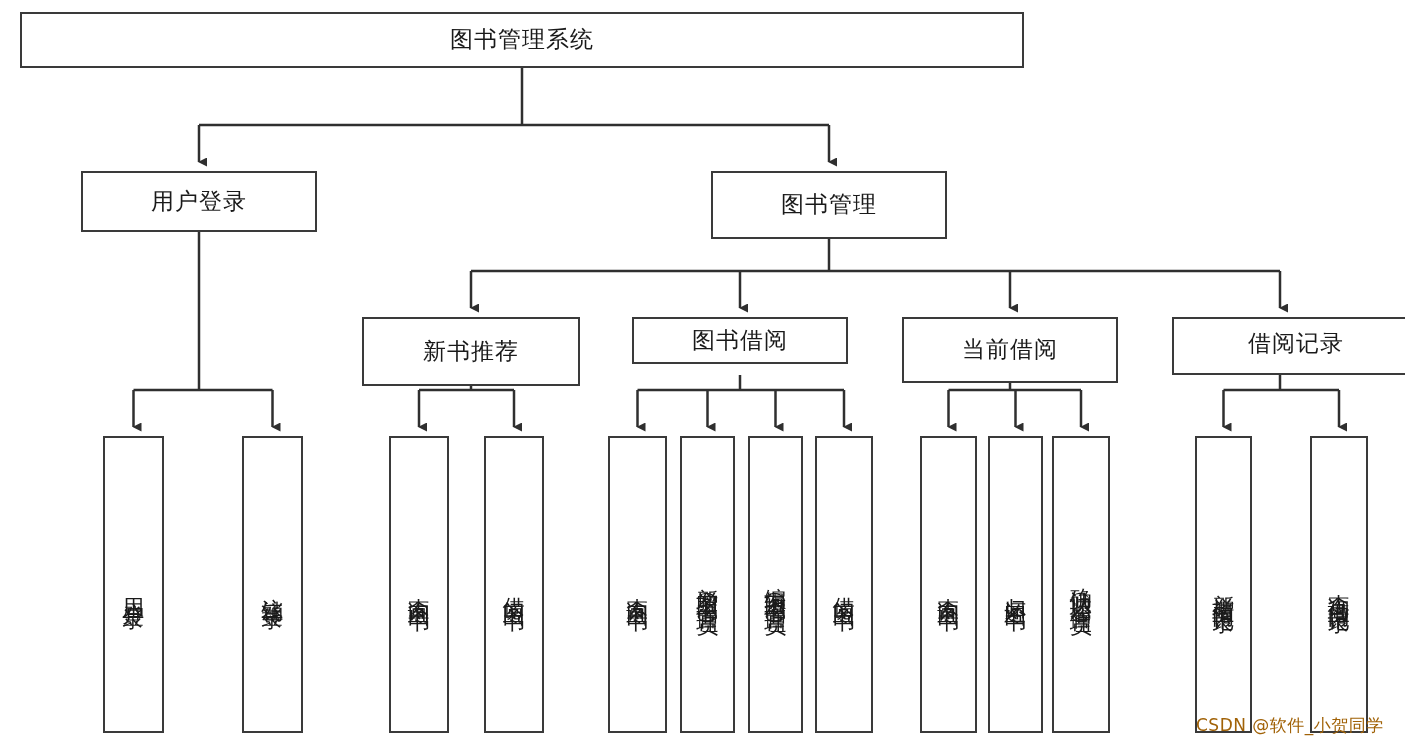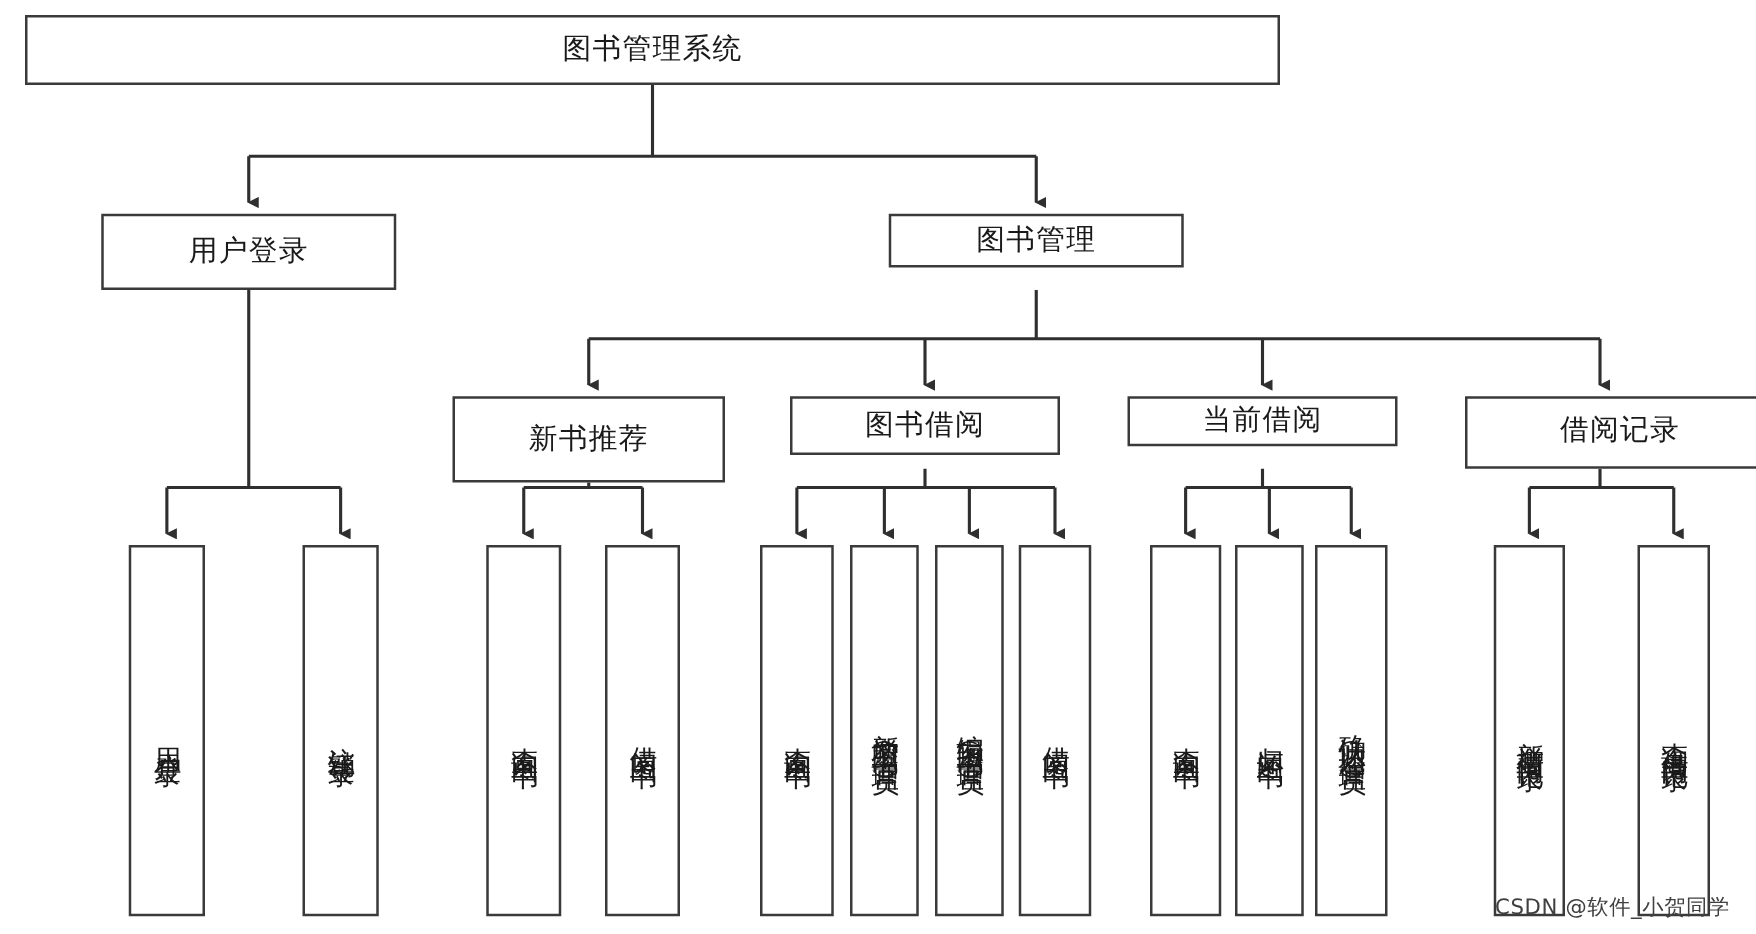--- a/index.html
+++ b/index.html
@@ -48,21 +48,21 @@
     text-orientation: upright;
     -webkit-text-orientation: upright;
     line-height: 1.25;
     letter-spacing: 4px;
     white-space: nowrap;
     padding-top: 6px;
   }
   .watermark {
     position: absolute;
     font-size: 17px;
-    color: #404040;
+    color: #a16207;
     white-space: nowrap;
     z-index: 3;
     letter-spacing: 0.5px;
   }
 </style>
 </head>
 <body>
 
 <div id="diagram-root">
 
@@ -109,30 +109,30 @@
       </g>
   </svg>
 
   <div id="node-layer">
       <div class="node node-h" style="left: 20px; top: 12px; width: 1004px; height: 56px;">
         <span>图书管理系统</span>
       </div>
       <div class="node node-h" style="left: 81px; top: 171px; width: 236px; height: 61px;">
         <span>用户登录</span>
       </div>
-      <div class="node node-h" style="left: 711px; top: 171px; width: 236px; height: 43px;">
+      <div class="node node-h" style="left: 711px; top: 171px; width: 236px; height: 68px;">
         <span>图书管理</span>
       </div>
       <div class="node node-h" style="left: 362px; top: 317px; width: 218px; height: 69px;">
         <span>新书推荐</span>
       </div>
       <div class="node node-h" style="left: 632px; top: 317px; width: 216px; height: 47px;">
         <span>图书借阅</span>
       </div>
-      <div class="node node-h" style="left: 902px; top: 317px; width: 216px; height: 40px;">
+      <div class="node node-h" style="left: 902px; top: 317px; width: 216px; height: 66px;">
         <span>当前借阅</span>
       </div>
       <div class="node node-h" style="left: 1172px; top: 317px; width: 248px; height: 58px; font-family: Liberation Mono, monospace;">
         <span>借阅记录</span>
       </div>
       <div class="node node-v" style="left: 103px; top: 436px; width: 61px; height: 297px;">
         <span>用户登录</span>
       </div>
       <div class="node node-v" style="left: 242px; top: 436px; width: 61px; height: 297px;">
         <span>注销登录</span>

